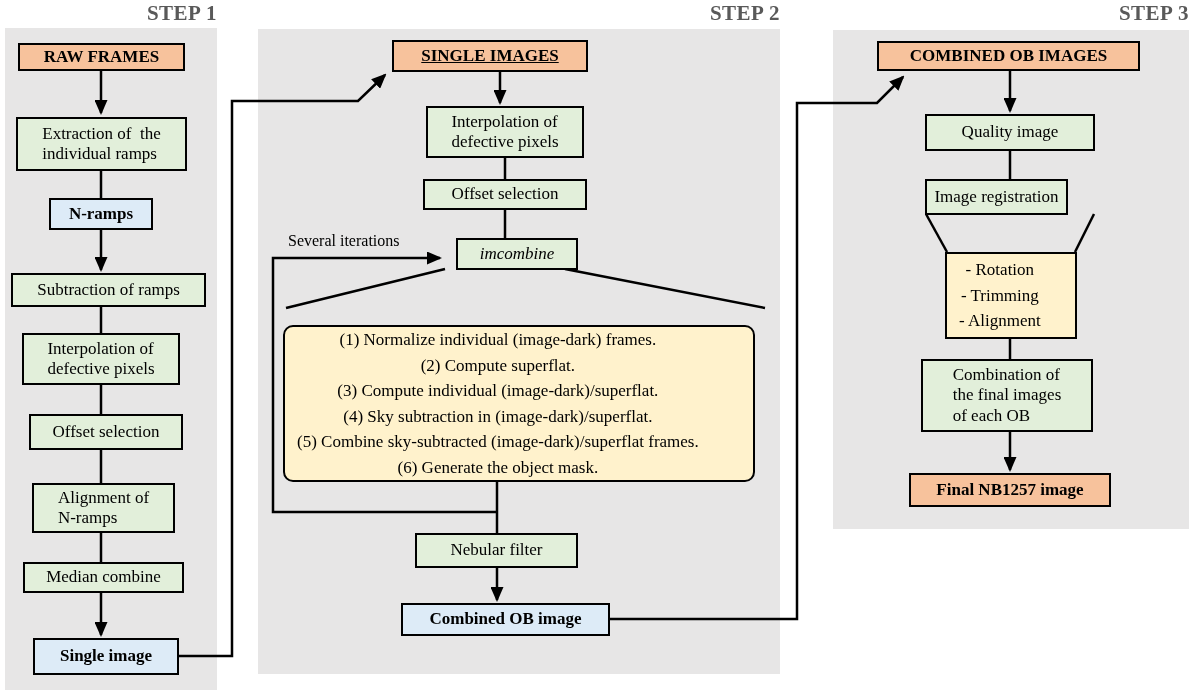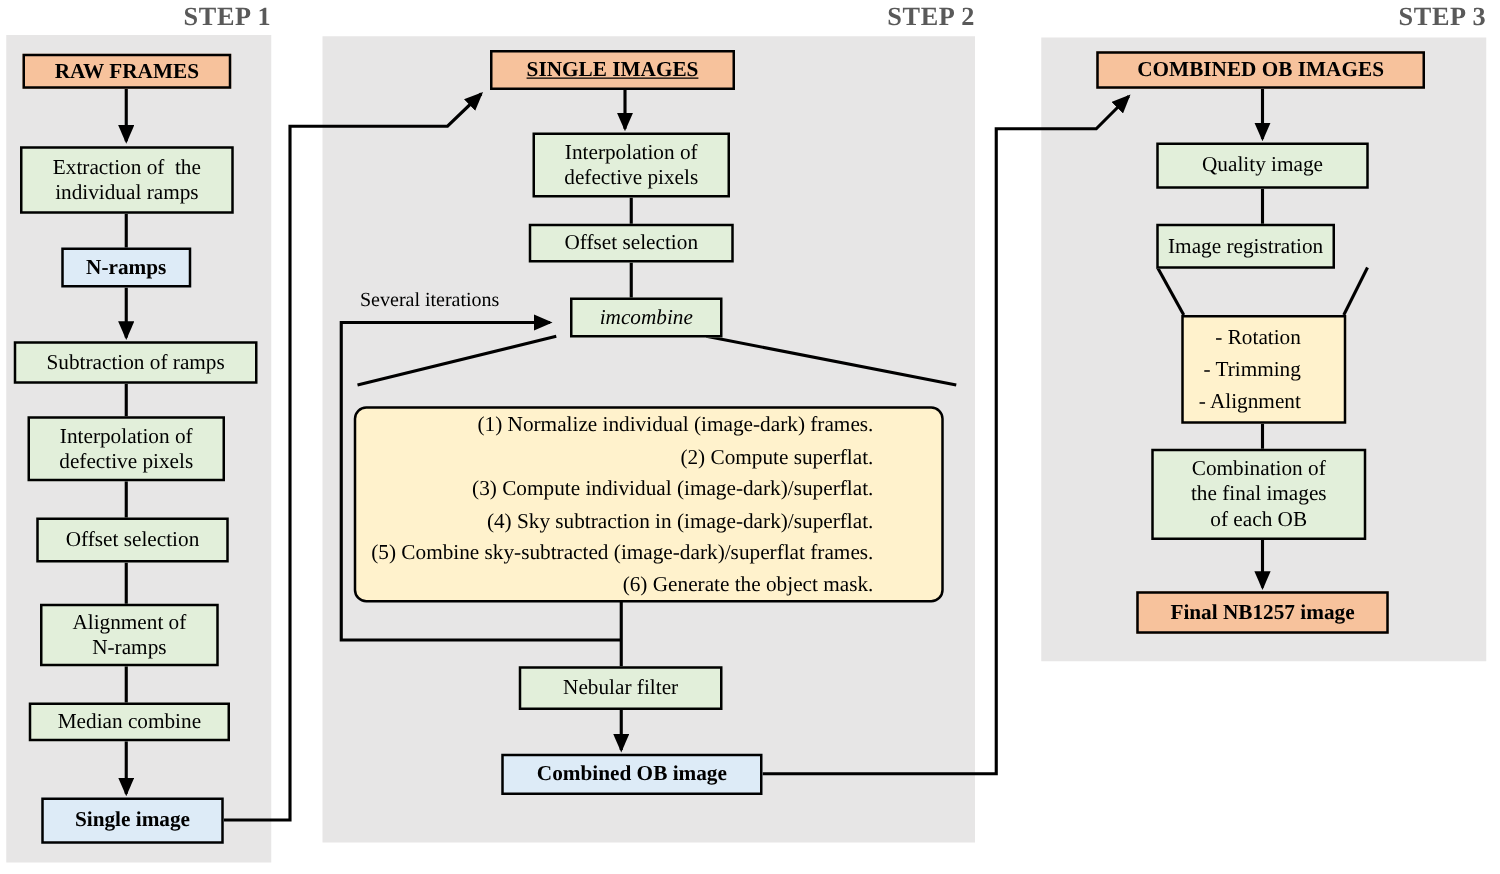--- a/index.html
+++ b/index.html
@@ -10,29 +10,29 @@
   .panel{position:absolute;background:var(--c-panel,#E7E6E6);z-index:0;}
   .step-title{
     position:absolute;top:0;height:27px;z-index:2;text-align:right;
     font-size:21px;font-weight:bold;color:var(--c-title,#595959);
     letter-spacing:.5px;line-height:27px;
   }
   svg.wires{position:absolute;left:0;top:0;z-index:1;}
   .box{
     position:absolute;z-index:2;box-sizing:border-box;
     border:2.5px solid #000;display:flex;align-items:center;justify-content:center;
-    font-size:17px;line-height:1.18;text-align:center;color:#000;
+    font-size:17px;line-height:1.18;color:#000;
     white-space:pre-wrap;
   }
   .io{background:var(--c-io,#F7C29C);font-weight:bold;}
   .proc{background:var(--c-proc,#E2EFDA);}
   .inter{background:var(--c-inter,#DDEBF7);font-weight:bold;}
   .detail{
     background:var(--c-detail,#FFF2CC);
-    justify-content:flex-start;align-items:center;text-align:right;
+    justify-content:flex-start;align-items:center;text-align:center;
     padding:6px 12px;line-height:1.5;
   }
   .italic{font-style:italic;}
   .free-label{
     position:absolute;z-index:2;font-size:16px;color:#000;white-space:nowrap;
   }
 </style>
 </head>
 <body>
 

